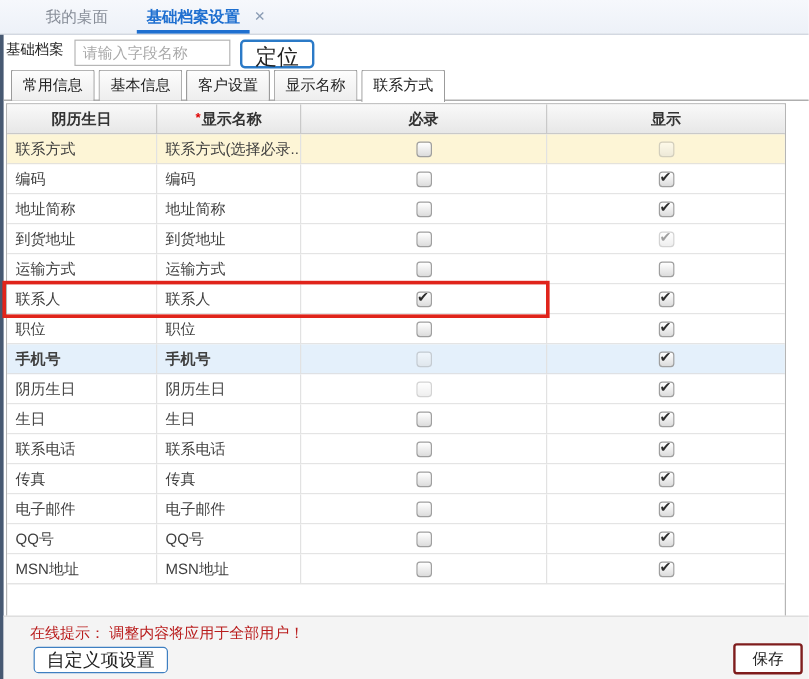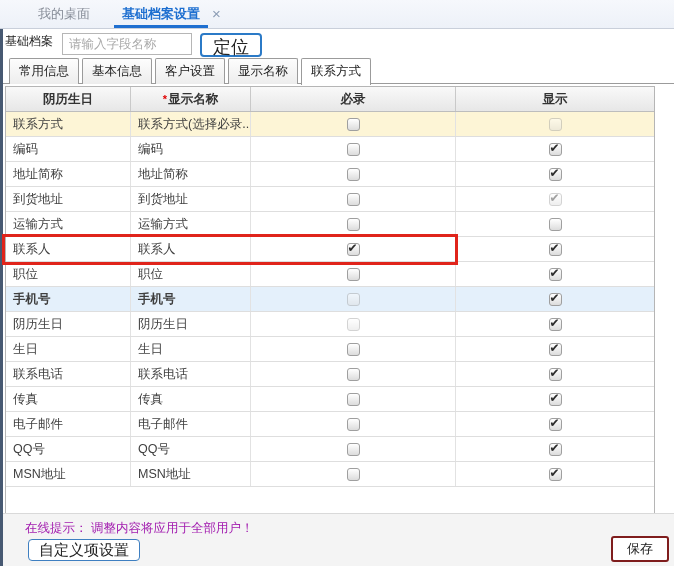--- a/index.html
+++ b/index.html
@@ -98,21 +98,21 @@
   
   .red-annotation {
     position:absolute; left:2px; top:234px; width:456px; height:31px;
     border:3px solid #e0241b; box-sizing:border-box; pointer-events:none;
   }
   
   .footerbar {
     position:absolute; left:3px; right:0; top:513px; bottom:0;
     background:#f4f4f4; border-top:1px solid #d9d9d9; box-sizing:border-box;
   }
-  .tip { position:absolute; left:22px; top:6px; font-size:12.5px; color:#a21caf; }
+  .tip { position:absolute; left:22px; top:6px; font-size:12.5px; color:#b91c1c; }
   .btn-custom {
     position:absolute; left:25px; bottom:5px; height:22px; padding:0 10px;
     border:1px solid #3e7fc1; border-radius:4px; font-size:15px;
   }
   .btn-save {
     position:absolute; right:5px; bottom:4px; height:26px; min-width:58px;
     border:2px solid #7f1d1d; border-radius:3px; font-size:13px;
   }
 </style>
 </head>

